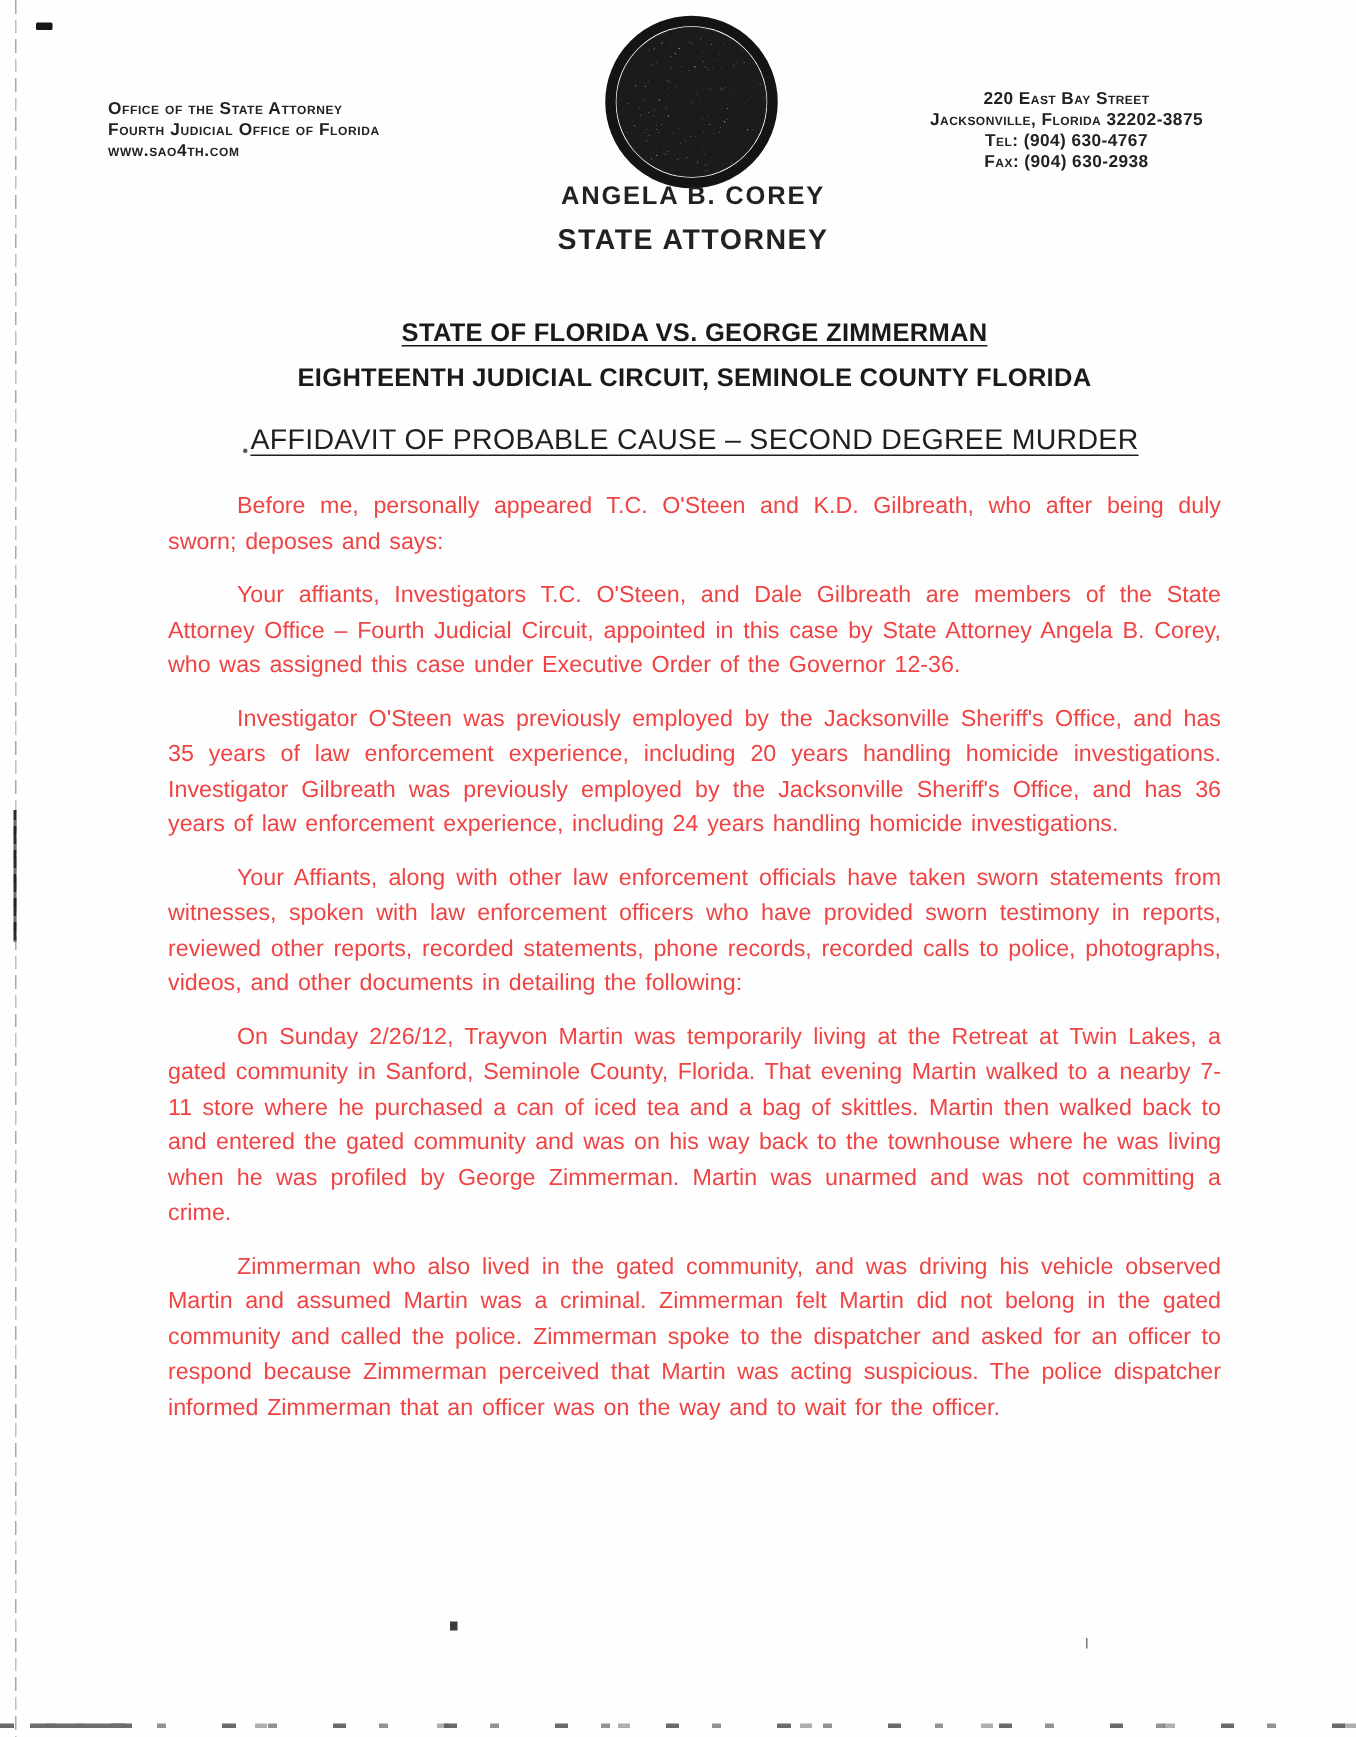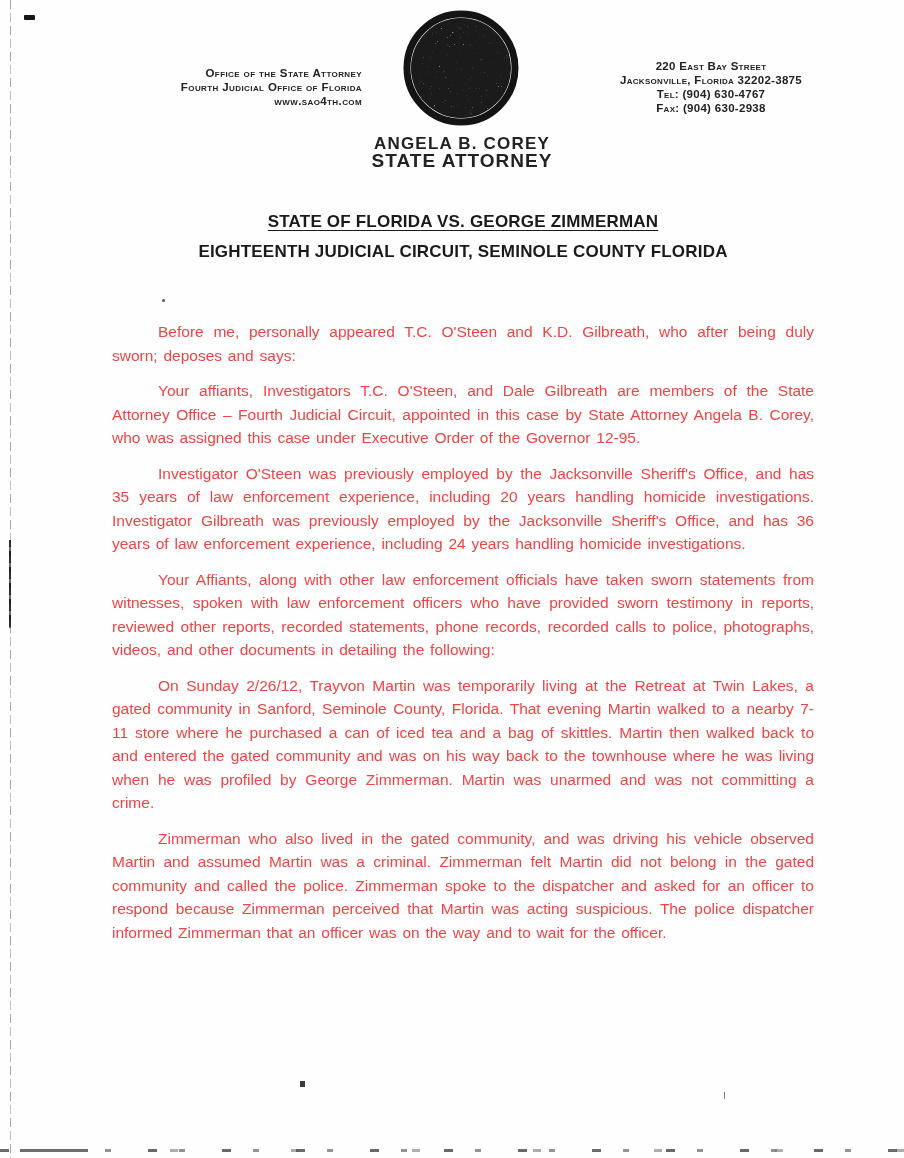--- a/index.html
+++ b/index.html
@@ -31,50 +31,50 @@
     position:absolute;left:0;top:1149px;width:904px;height:3px;
     background:
       repeating-linear-gradient(90deg,rgba(90,90,90,.9) 0 9px,rgba(0,0,0,0) 9px 31px,rgba(120,120,120,.8) 31px 37px,rgba(0,0,0,0) 37px 74px),
       repeating-linear-gradient(90deg,rgba(0,0,0,0) 0 49px,rgba(140,140,140,.7) 49px 57px,rgba(0,0,0,0) 57px 121px);
   }
   .bottom-dash-solid{position:absolute;left:20px;top:1149px;width:68px;height:3px;background:#6d6d6d;}
 
   
   .lh-left{
     position:absolute;left:72px;top:66px;width:290px;
-    text-align:right;font-variant:small-caps;font-weight:600;
+    text-align:left;font-variant:small-caps;font-weight:600;
     font-size:11.5px;line-height:14px;letter-spacing:.4px;color:#222;
   }
   .lh-right{
     position:absolute;left:566px;top:59px;width:290px;
     text-align:center;font-variant:small-caps;font-weight:600;
     font-size:11.5px;line-height:14px;letter-spacing:.3px;color:#222;
   }
   .seal-wrap{position:absolute;left:403px;top:10px;width:116px;height:116px;}
   .lh-name{
-    position:absolute;left:112px;top:134px;width:700px;text-align:center;
+    position:absolute;left:112px;top:121px;width:700px;text-align:center;
     font-size:17px;font-weight:700;letter-spacing:1.2px;color:#222;
   }
   .lh-role{
     position:absolute;left:112px;top:150px;width:700px;text-align:center;
     font-size:19px;font-weight:700;letter-spacing:1px;color:#222;
   }
 
   
   .doc{
     position:absolute;left:112px;top:212px;width:702px;
   }
   .t1{
     text-align:center;font-size:17px;font-weight:700;letter-spacing:.2px;
     text-decoration:underline;text-underline-offset:3px;
     margin:0 0 10px 0;color:#1a1a1a;
   }
   .t2{
     text-align:center;font-size:17px;font-weight:700;letter-spacing:.2px;
-    margin:0 0 58px 0;color:#1a1a1a;
+    margin:0 0 21px 0;color:#1a1a1a;
   }
   .t3{
     text-align:center;font-size:19px;font-weight:400;letter-spacing:.2px;
     text-decoration:underline;text-underline-offset:4px;
     margin:0 0 21px 0;color:#1f1f1f;
   }
   .doc p{
     margin:0 0 12px 0;
     font-size:15.5px;line-height:23.5px;
     text-align:justify;text-indent:46px;
@@ -129,22 +129,23 @@
     <div>Tel: (904) 630-4767</div>
     <div>Fax: (904) 630-2938</div>
   </div>
 
   <div class="lh-name">ANGELA B. COREY</div>
   <div class="lh-role">STATE ATTORNEY</div>
 
   <div class="doc">
     <h1 class="t1">STATE OF FLORIDA VS. GEORGE ZIMMERMAN</h1>
     <h2 class="t2">EIGHTEENTH JUDICIAL CIRCUIT, SEMINOLE COUNTY FLORIDA</h2>
+    <h3 class="t3">AFFIDAVIT OF PROBABLE CAUSE – SECOND DEGREE MURDER</h3>
 
     <p>Before me, personally appeared T.C. O'Steen and K.D. Gilbreath, who after being duly sworn; deposes and says:</p>
-    <p>Your affiants, Investigators T.C. O'Steen, and Dale Gilbreath are members of the State Attorney Office – Fourth Judicial Circuit, appointed in this case by State Attorney Angela B. Corey, who was assigned this case under Executive Order of the Governor 12-95.</p>
+    <p>Your affiants, Investigators T.C. O'Steen, and Dale Gilbreath are members of the State Attorney Office – Fourth Judicial Circuit, appointed in this case by State Attorney Angela B. Corey, who was assigned this case under Executive Order of the Governor 12-36.</p>
     <p>Investigator O'Steen was previously employed by the Jacksonville Sheriff's Office, and has 35 years of law enforcement experience, including 20 years handling homicide investigations. Investigator Gilbreath was previously employed by the Jacksonville Sheriff's Office, and has 36 years of law enforcement experience, including 24 years handling homicide investigations.</p>
     <p>Your Affiants, along with other law enforcement officials have taken sworn statements from witnesses, spoken with law enforcement officers who have provided sworn testimony in reports, reviewed other reports, recorded statements, phone records, recorded calls to police, photographs, videos, and other documents in detailing the following:</p>
     <p>On Sunday 2/26/12, Trayvon Martin was temporarily living at the Retreat at Twin Lakes, a gated community in Sanford, Seminole County, Florida. That evening Martin walked to a nearby 7-11 store where he purchased a can of iced tea and a bag of skittles. Martin then walked back to and entered the gated community and was on his way back to the townhouse where he was living when he was profiled by George Zimmerman. Martin was unarmed and was not committing a crime.</p>
     <p>Zimmerman who also lived in the gated community, and was driving his vehicle observed Martin and assumed Martin was a criminal.  Zimmerman felt Martin did not belong in the gated community and called the police. Zimmerman spoke to the dispatcher and asked for an officer to respond because Zimmerman perceived that Martin was acting suspicious.  The police dispatcher informed Zimmerman that an officer was on the way and to wait for the officer.</p>
   </div>
 
 </div>
 
 </body></html>

